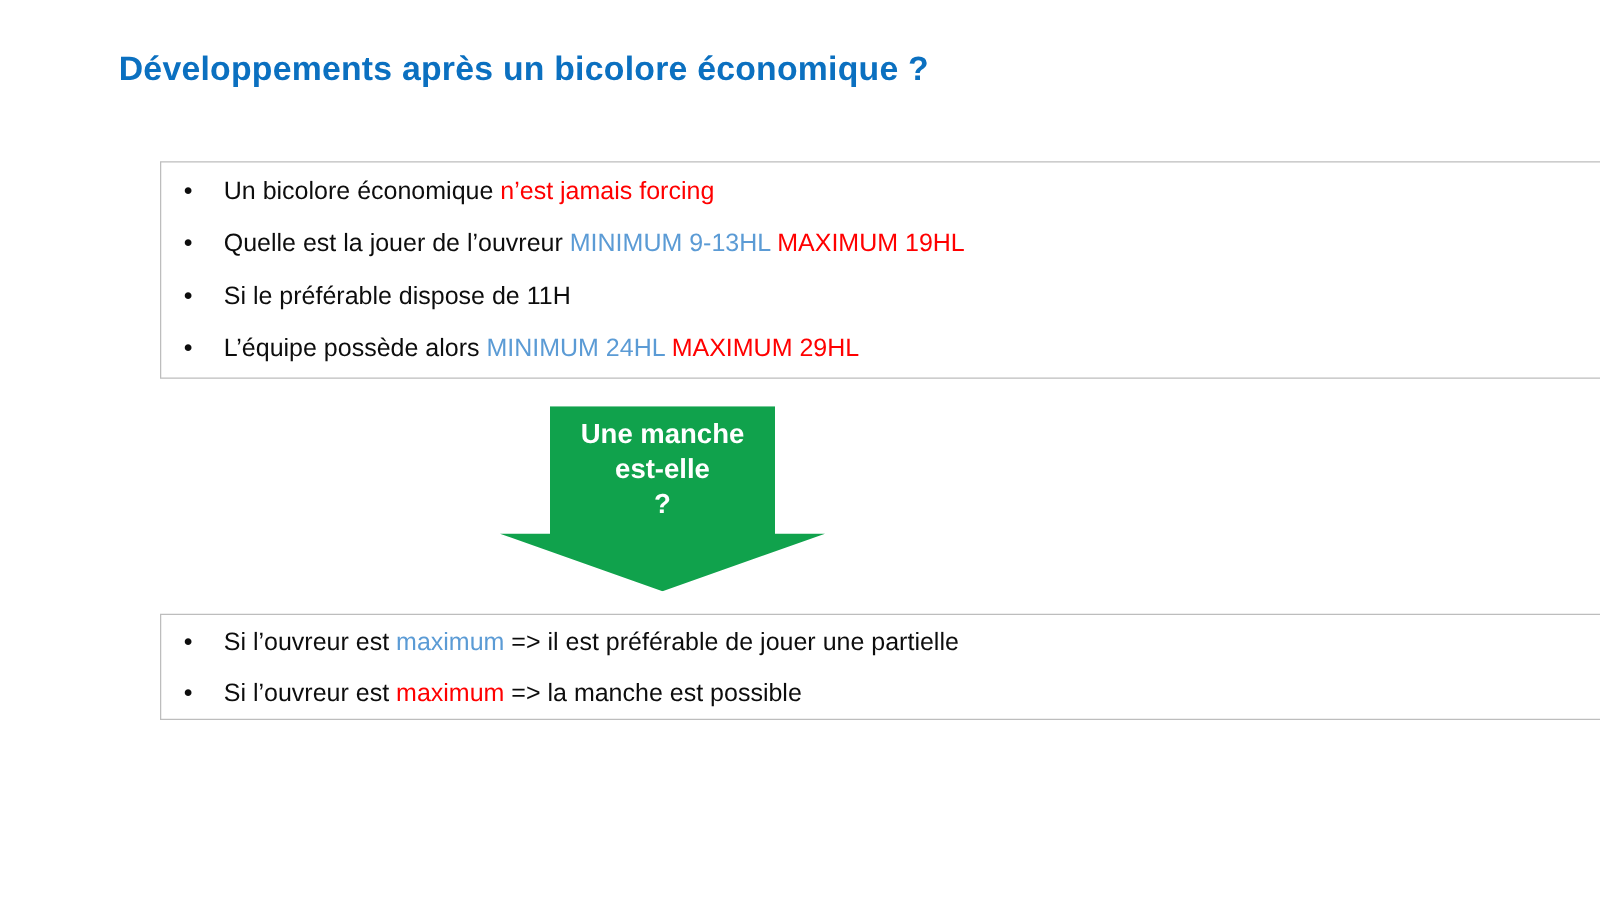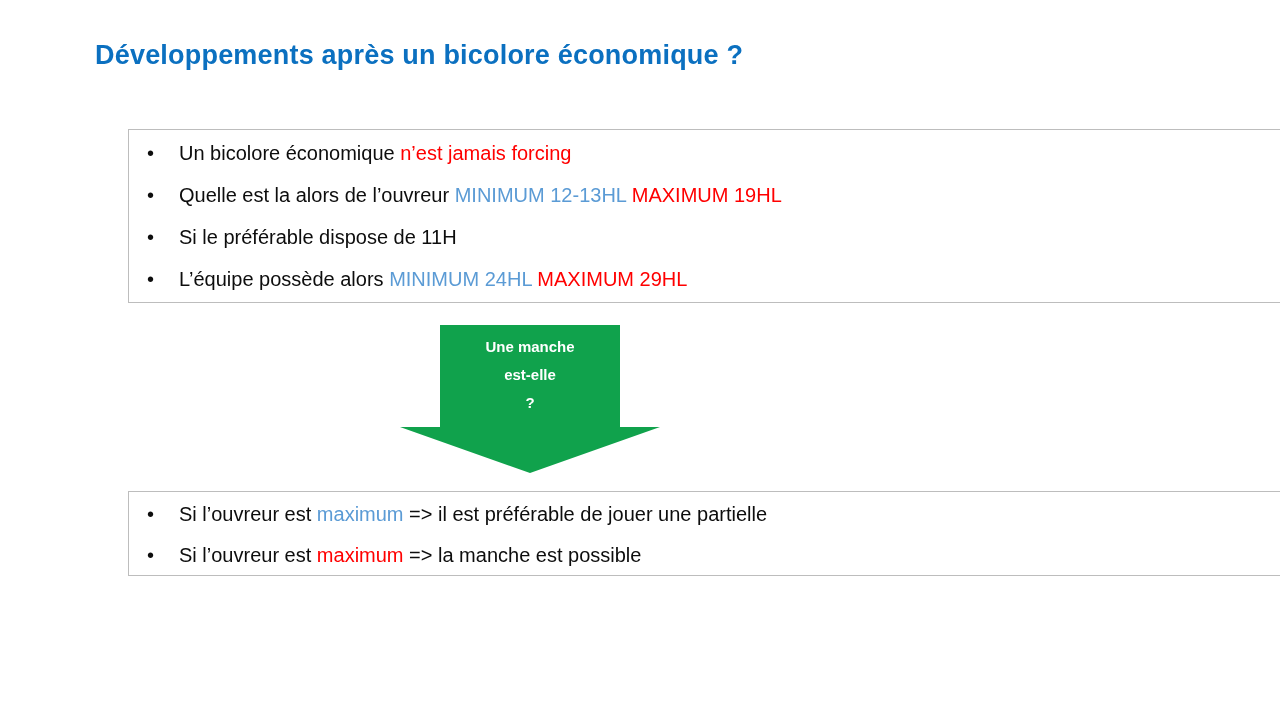--- a/index.html
+++ b/index.html
@@ -71,39 +71,39 @@
   }
   .arrow-wrap svg { display: block; width: 100%; height: 100%; }
   .arrow-label {
     position: absolute;
     left: 40px;
     top: 8px;
     width: 180px;
     text-align: center;
     color: #FFFFFF;
     font-weight: 700;
-    font-size: 15px;
+    font-size: 22px;
     line-height: 28px;
   }
   .arrow-label span { display: block; }
 </style>
 </head>
 <body>
 
 <div class="slide">
 
   <h1 class="title">Développements après un bicolore économique ?</h1>
 
   <div class="box box1">
     <ul class="bullet-list">
       <li>
         <span class="seg-black">Un bicolore économique </span><span class="seg-red">n’est jamais forcing</span>
       </li>
       <li>
-        <span class="seg-black">Quelle est la alors de l’ouvreur </span><span class="seg-blue">MINIMUM 12-13HL </span><span class="seg-red">MAXIMUM 19HL</span>
+        <span class="seg-black">Quelle est la jouer de l’ouvreur </span><span class="seg-blue">MINIMUM 9-13HL </span><span class="seg-red">MAXIMUM 19HL</span>
       </li>
       <li>
         <span class="seg-black">Si le préférable dispose de 11H</span>
       </li>
       <li>
         <span class="seg-black">L’équipe possède alors </span><span class="seg-blue">MINIMUM 24HL </span><span class="seg-red">MAXIMUM 29HL</span>
       </li>
     </ul>
   </div>
 

